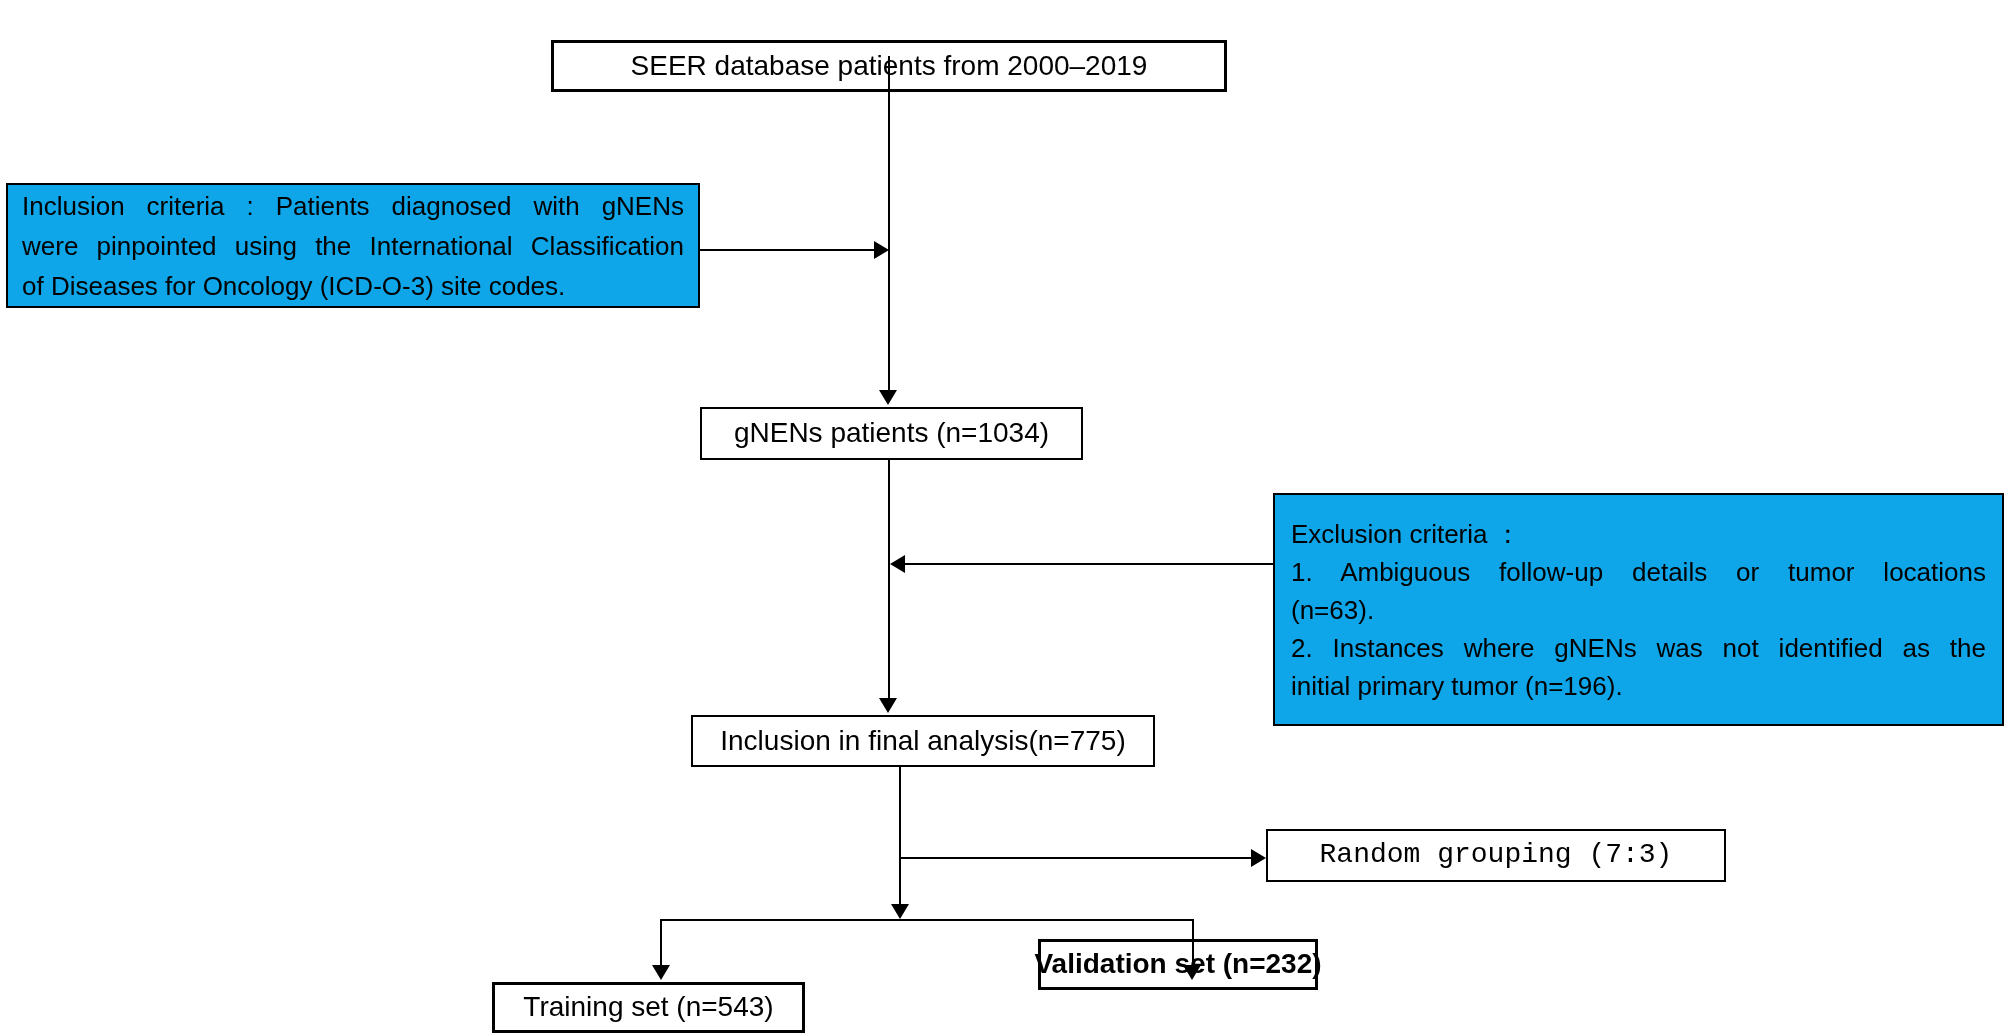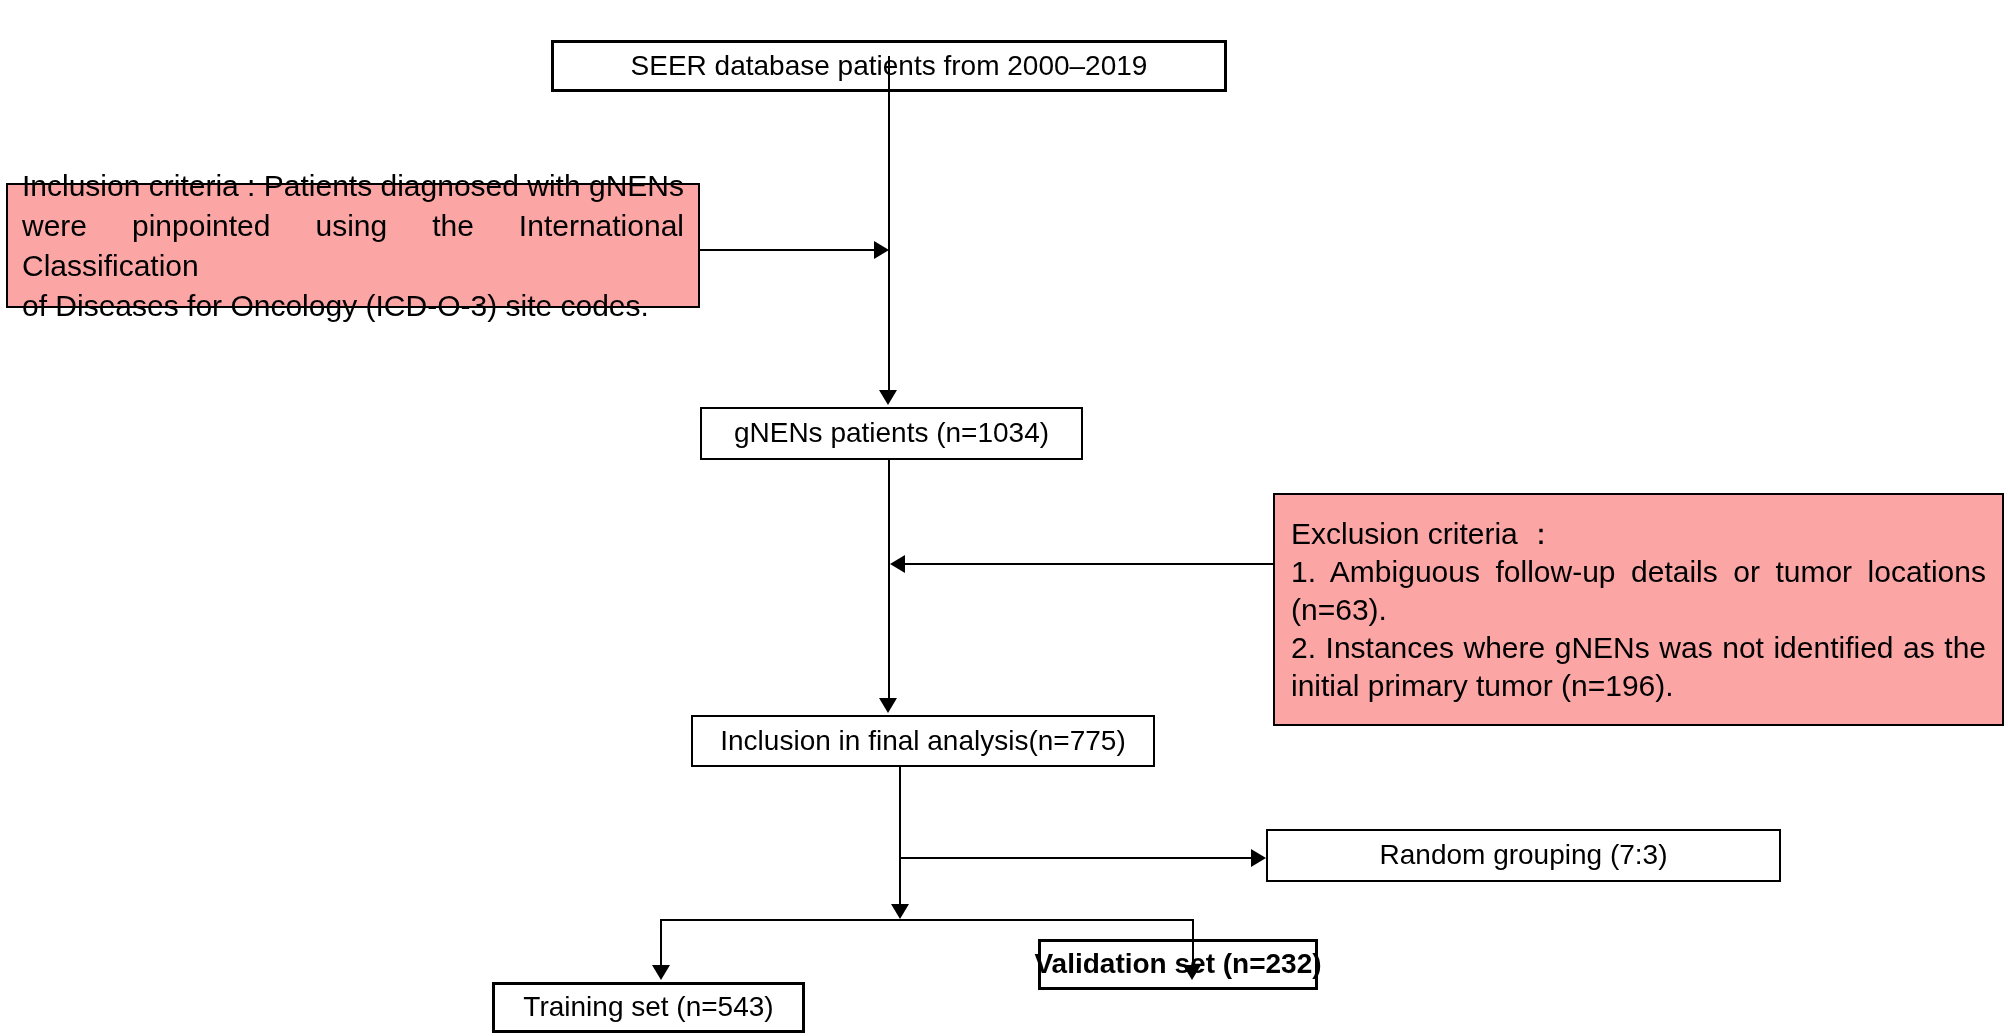--- a/index.html
+++ b/index.html
@@ -21,44 +21,44 @@
     align-items: center;
     justify-content: center;
     text-align: center;
     font-size: 28px;
     line-height: 1.15;
     white-space: nowrap;
   }
   .node.thick { border-width: 3px; }
   .para {
     position: absolute;
-    background: #fca5a5;
+    background: #0ea5e9;
     border: 2px solid var(--lc);
     display: flex;
     flex-direction: column;
     justify-content: center;
-    font-size: 30px;
+    font-size: 26px;
   }
   .para .ln { width: 100%; }
   .jl { text-align: justify; text-align-last: justify; }
   .hline, .vline { position: absolute; background: var(--lc); }
   .hline { height: 2px; }
   .vline { width: 2px; }
   .ah { position: absolute; width: 0; height: 0; }
   .ah-down  { border-left: 9px solid transparent; border-right: 9px solid transparent; border-top: 15px solid var(--lc); }
   .ah-right { border-top: 9px solid transparent; border-bottom: 9px solid transparent; border-left: 15px solid var(--lc); }
   .ah-left  { border-top: 9px solid transparent; border-bottom: 9px solid transparent; border-right: 15px solid var(--lc); }
 
   
   #box-seer       { left: 551px;  top: 4px;    width: 676px; height: 52px; margin-top: 36px; }
   #box-inclusion  { left: 6px;    top: 183px;  width: 694px; height: 125px; padding: 0 14px; line-height: 40px; }
   #box-gnens      { left: 700px;  top: 407px;  width: 383px; height: 53px; }
   #box-exclusion  { left: 1273px; top: 493px;  width: 731px; height: 233px; padding: 0 16px; line-height: 38px; }
   #box-final      { left: 691px;  top: 715px;  width: 464px; height: 52px; }
-  #box-random     { left: 1266px; top: 829px;  width: 515px; height: 53px; }
+  #box-random     { left: 1266px; top: 829px;  width: 460px; height: 53px; font-family: Liberation Mono, monospace; }
   #box-training   { left: 492px;  top: 982px;  width: 313px; height: 51px; }
   #box-validation { left: 1038px; top: 939px;  width: 280px; height: 51px; font-weight: bold; }
 
   
   #vline-seer-gnens   { left: 888px;  top: 56px;  height: 336px; }
   #ah-seer-gnens      { left: 879px;  top: 390px; }
   #hline-inclusion    { left: 700px;  top: 249px; width: 175px; }
   #ah-inclusion       { left: 874px;  top: 241px; }
   #vline-gnens-final  { left: 888px;  top: 460px; height: 240px; }
   #ah-gnens-final     { left: 879px;  top: 698px; }

